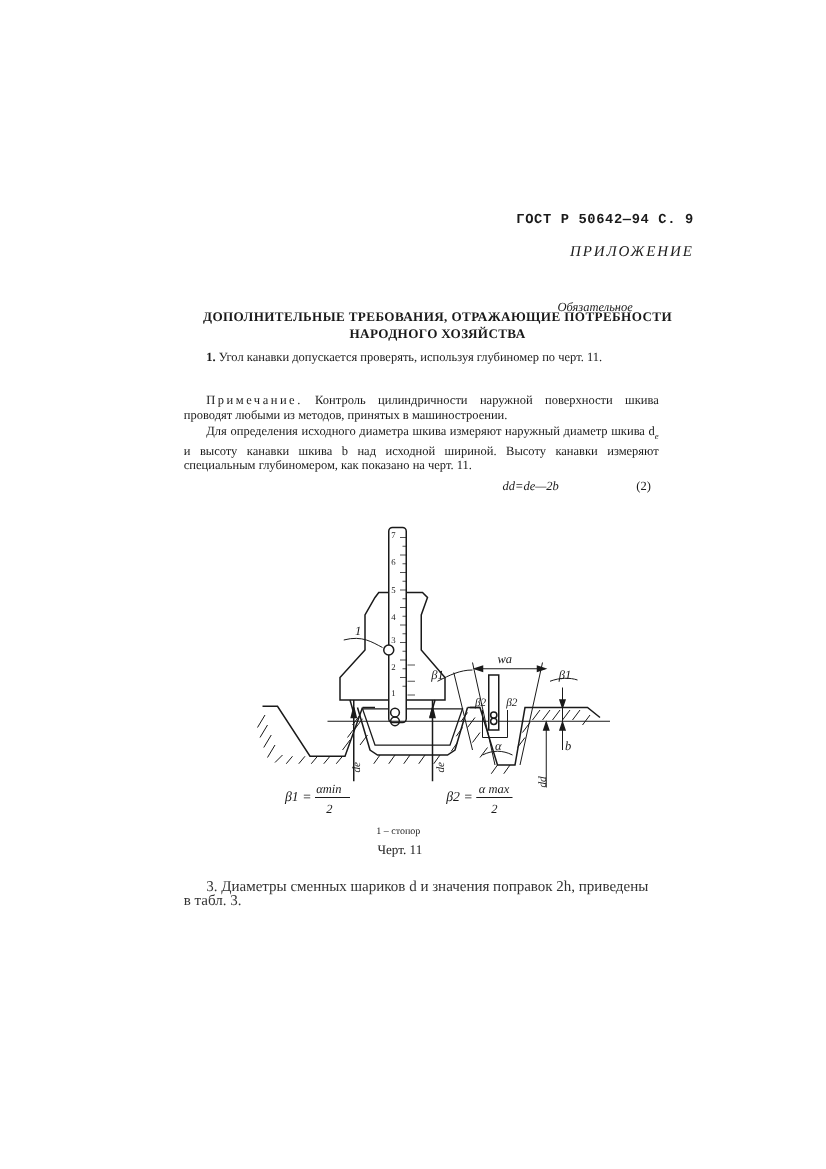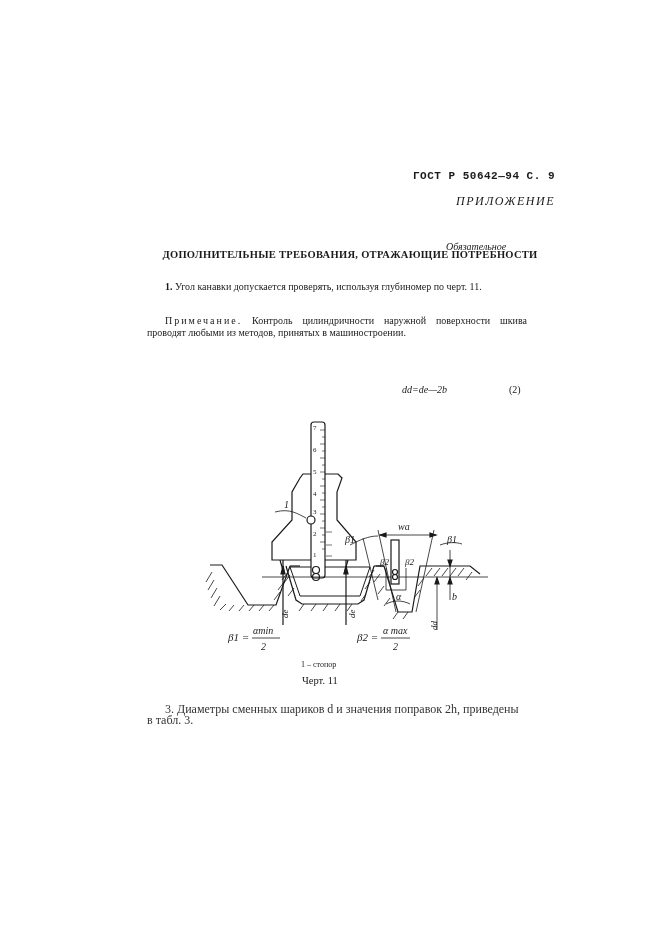--- a/index.html
+++ b/index.html
@@ -24,31 +24,33 @@
 </style>
 </head>
 <body>
 
 <div class="abs hdr">ГОСТ Р 50642—94 С. 9</div>
 <div class="abs appx">ПРИЛОЖЕНИЕ</div>
 <div class="abs appx-sub">Обязательное</div>
 
 <div class="abs title">
   <div>ДОПОЛНИТЕЛЬНЫЕ ТРЕБОВАНИЯ, ОТРАЖАЮЩИЕ ПОТРЕБНОСТИ</div>
+  <div>НАРОДНОГО ХОЗЯЙСТВА</div>
 </div>
 
 <div class="abs para" style="top:281px;">
   <p><b>1.</b> <span>Угол канавки допускается проверять, используя глубиномер по черт. 11.</span></p>
 </div>
 
 <div class="abs para" style="top:315px;">
   <p><span class="sp">Примечание.</span> <span>Контроль цилиндричности наружной поверхности шкива проводят любыми из методов, принятых в машиностроении.</span></p>
 </div>
 
 <div class="abs para" style="top:340px;">
+  <p><span>Для определения исходного диаметра шкива измеряют наружный диаметр шкива d</span><sub style="font-style:italic;font-size:7px">e</sub><span> и высоту канавки шкива b над исходной шириной. Высоту канавки измеряют специальным глубиномером, как показано на черт. 11.</span></p>
 </div>
 
 <div class="abs formula">dd=de—2b</div>
 <div class="abs fnum">(2)</div>
 
 <svg class="abs" style="left:0;top:0;" width="661" height="935" fill="none" stroke="#1a1a1a" stroke-width="1.2">
 
   <g>
     <polyline points="210,565 222,565 248,605 276,605 290,566"></polyline>
     <polyline points="290,566 300,566"></polyline>

